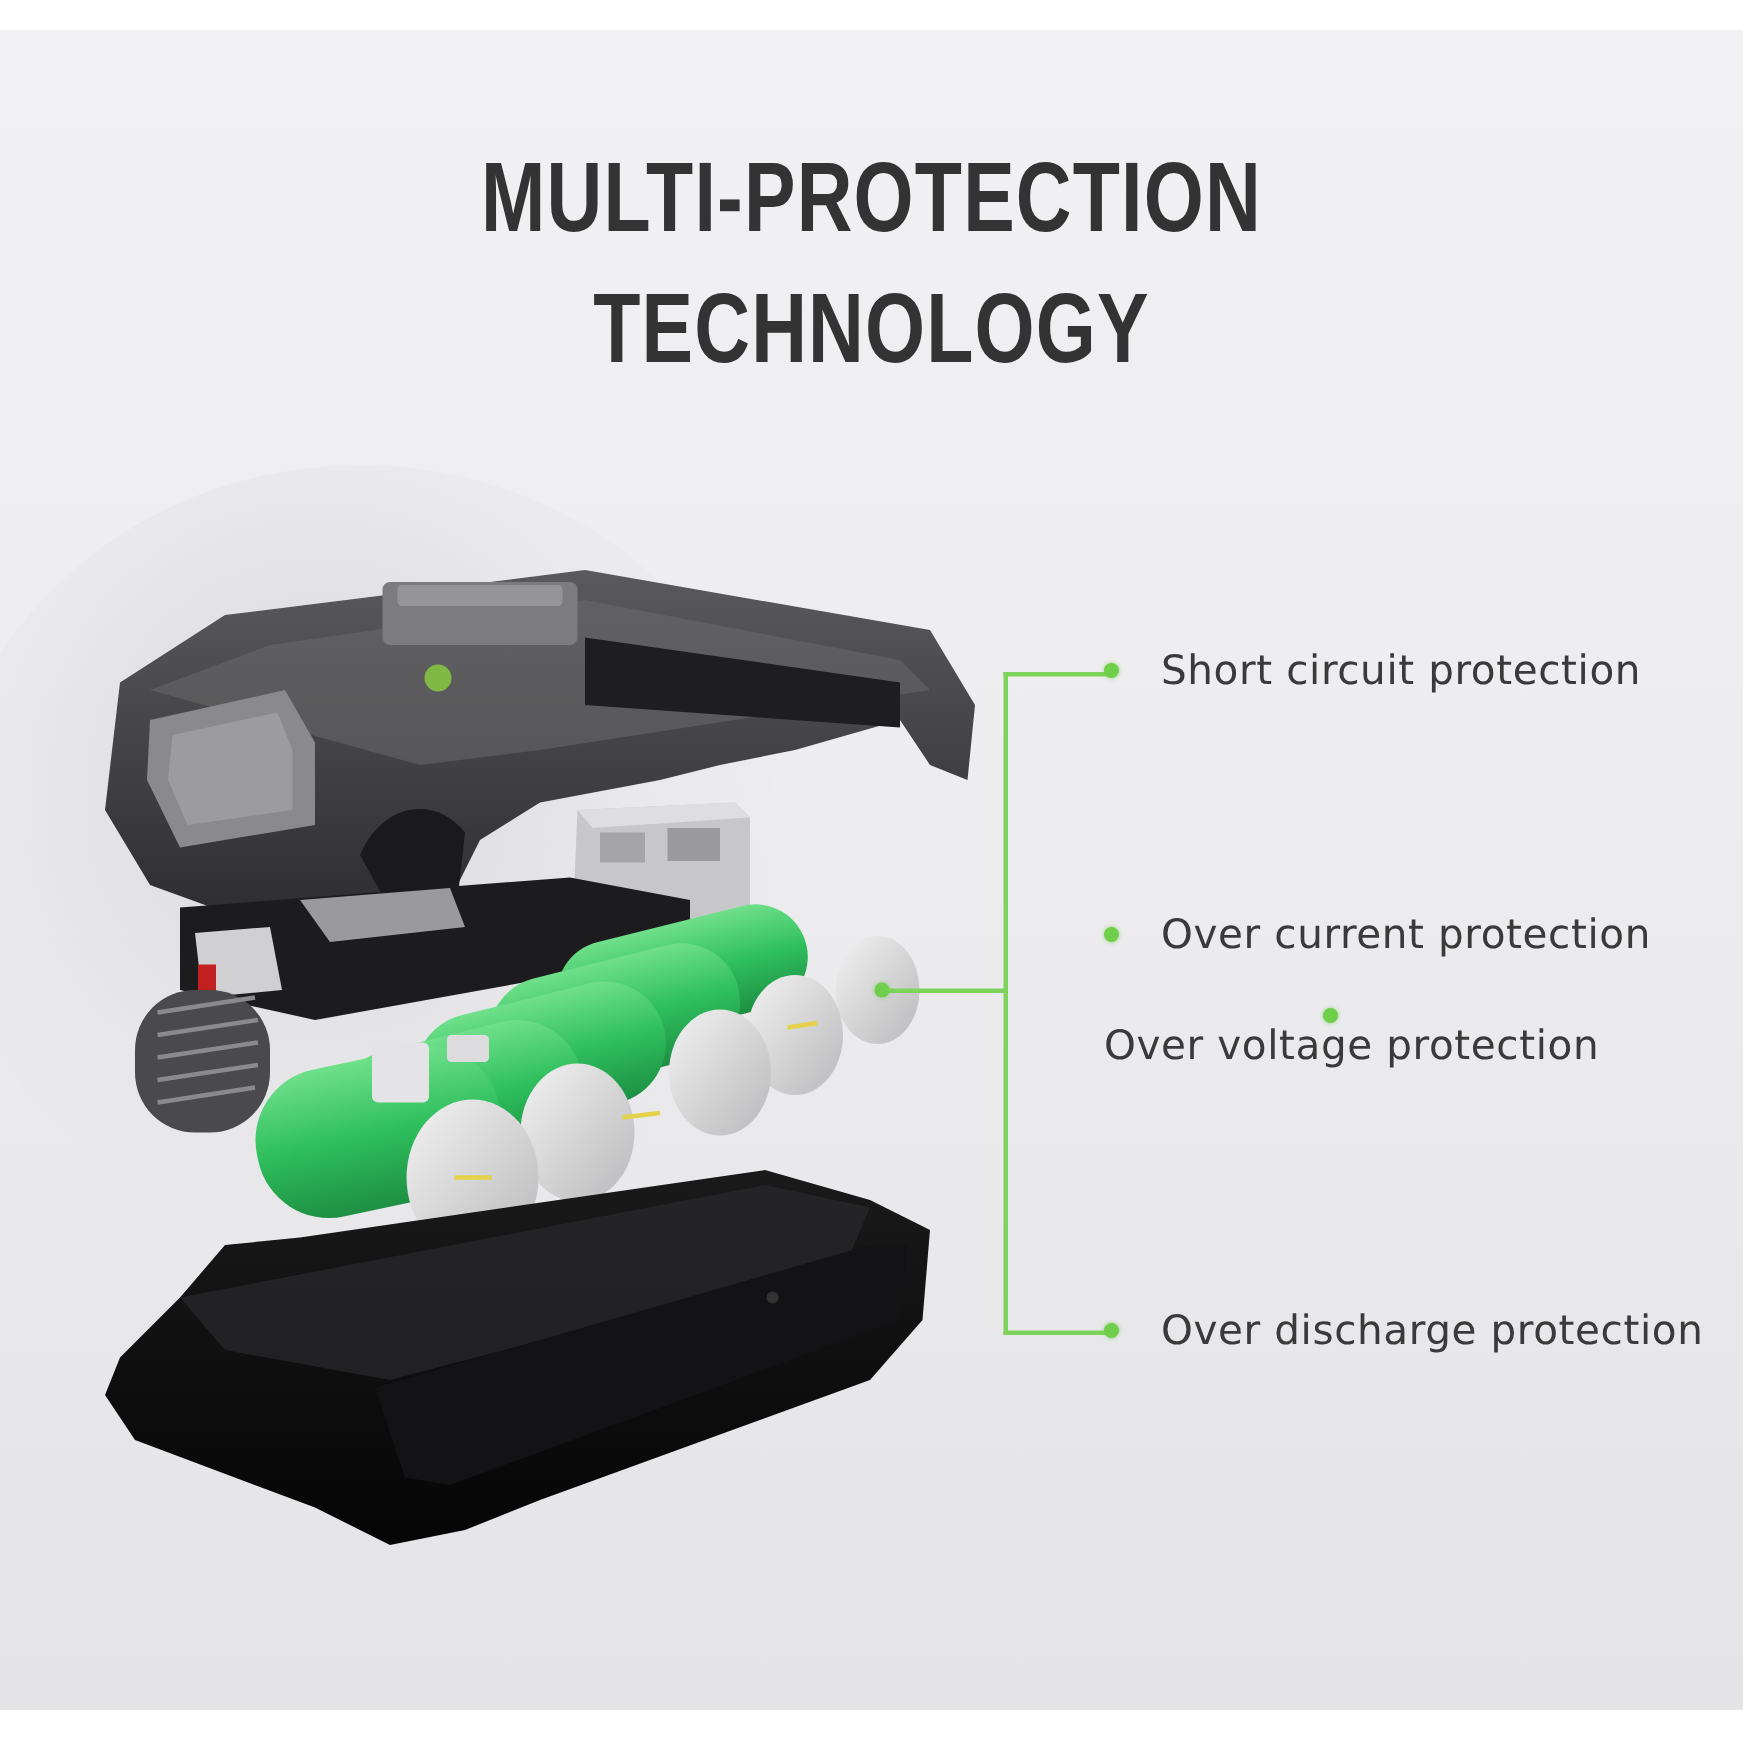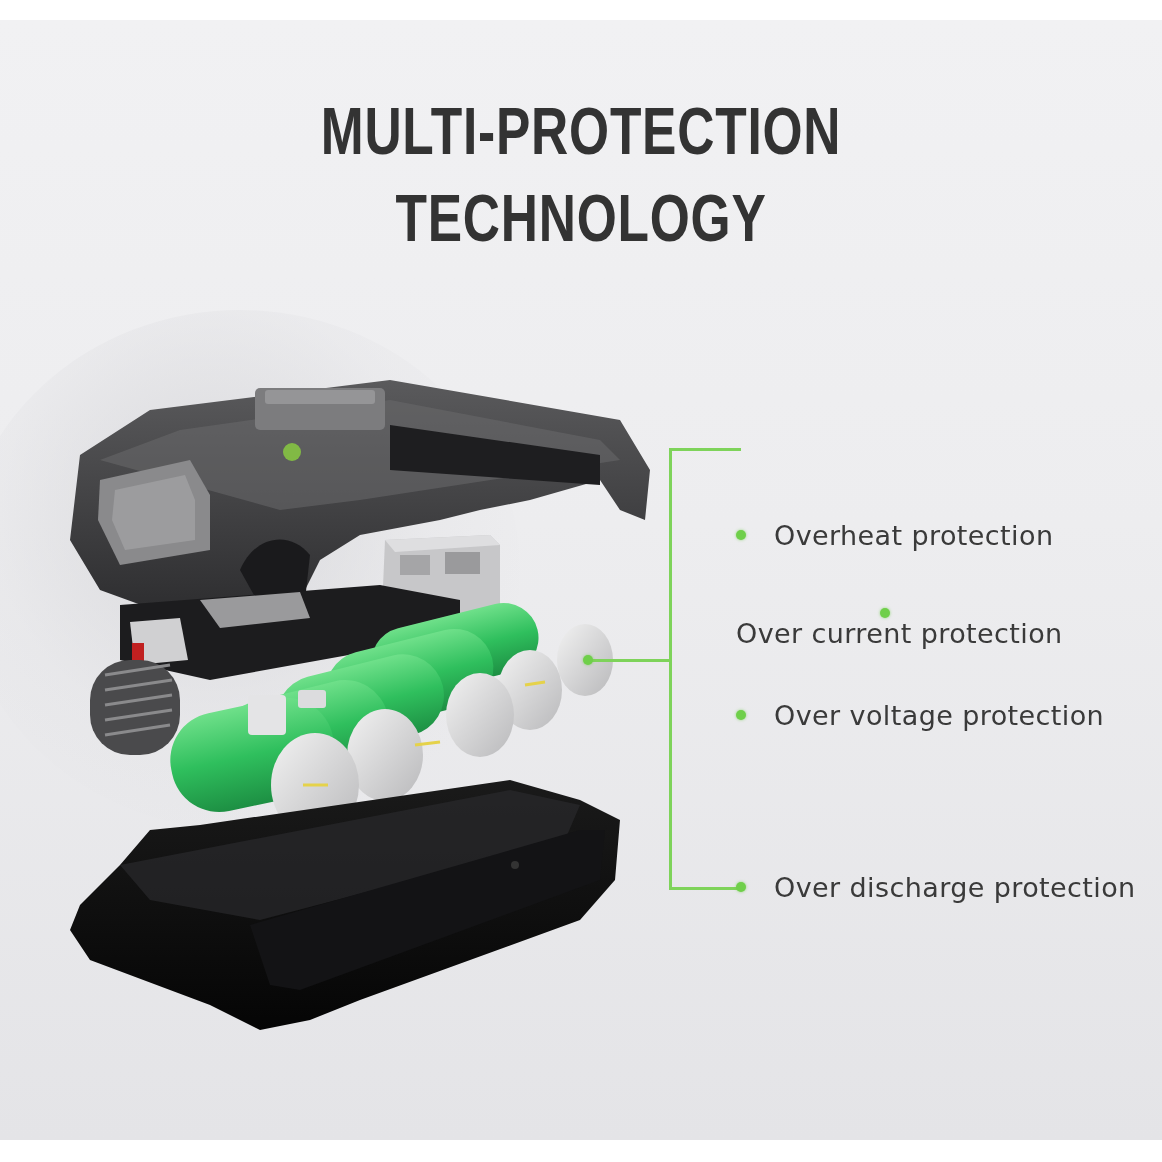--- a/index.html
+++ b/index.html
@@ -134,29 +134,29 @@
     </g>
   </svg>
 
   <div class="line" style="left:669px; top:428px; width:3px; height:442px;"></div>
   <div class="line" style="left:669px; top:428px; width:72px; height:3px;"></div>
   <div class="line" style="left:669px; top:867px; width:72px; height:3px;"></div>
   <div class="line" style="left:588px; top:639px; width:82px; height:3px;"></div>
   <div class="dot" style="position:absolute; left:583px; top:635px; margin:0;"></div>
 
   <div class="features">
-    <div class="feature" style="top:500px;">
+    <div class="feature" style="top:412px;">
       <span class="dot"></span>
-      <span class="feature-label">Overheat protection</span>
+      <span class="feature-label">Short circuit protection</span>
     </div>
-    <div class="feature" style="top:588px;flex-direction:column;">
+    <div class="feature" style="top:588px;">
       <span class="dot"></span>
       <span class="feature-label">Over current protection</span>
     </div>
-    <div class="feature" style="top:680px;">
+    <div class="feature" style="top:652px;flex-direction:column;">
       <span class="dot"></span>
       <span class="feature-label">Over voltage protection</span>
     </div>
     <div class="feature" style="top:852px;text-align:right;">
       <span class="dot"></span>
       <span class="feature-label">Over discharge protection</span>
     </div>
   </div>
 </div>
 

